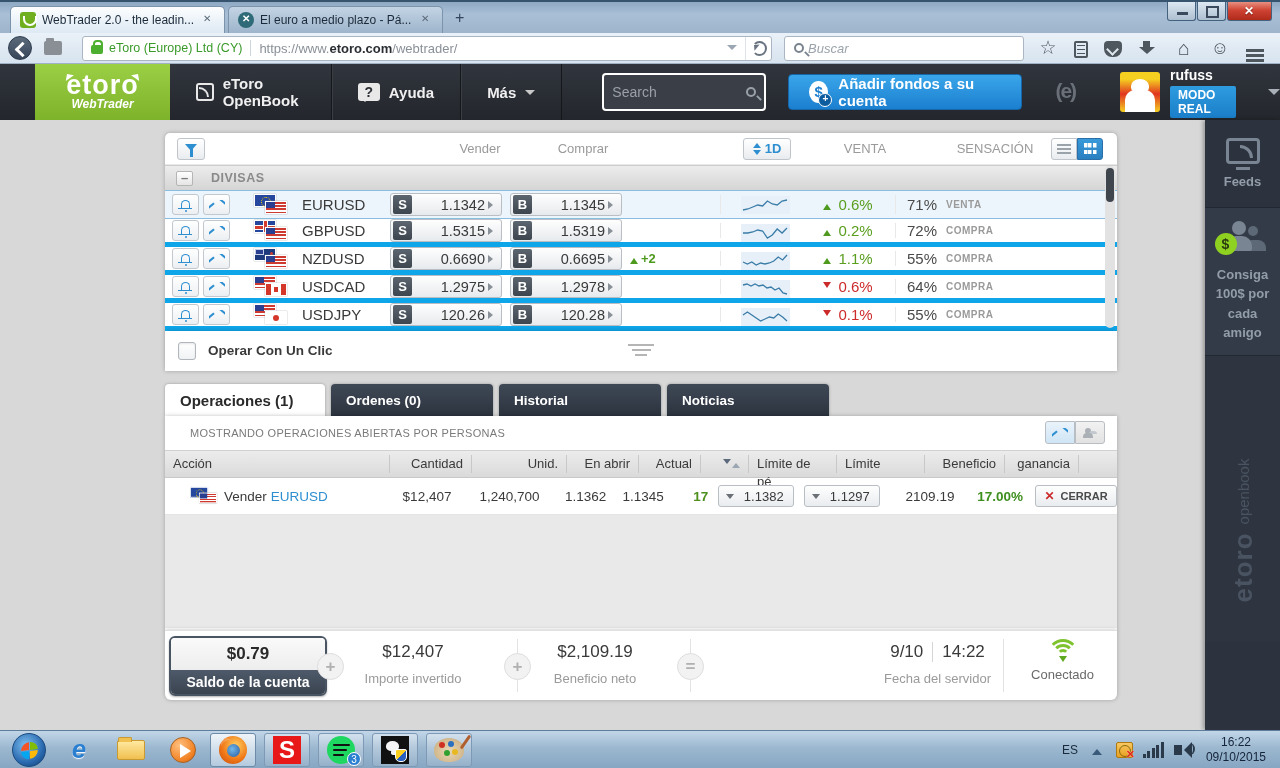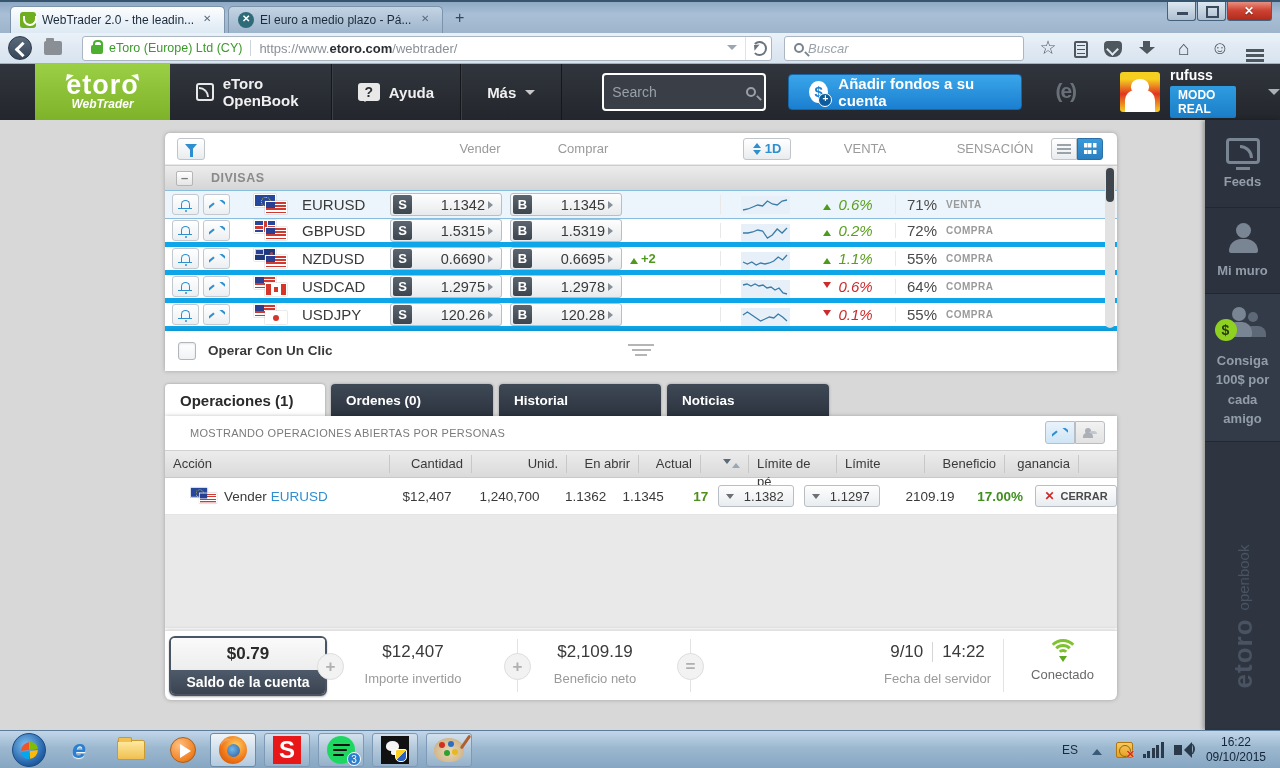--- a/index.html
+++ b/index.html
@@ -179,21 +179,21 @@
   .sbsq { width:19px; height:19px; margin-left:2px; border-radius:2px; background:linear-gradient(#5c6670,#3d454e);
     color:#fff; font-size:13px; font-weight:bold; text-align:center; line-height:19px; }
   .pval { flex:1; text-align:right; font-size:14.5px; color:#3a3a3a; padding-right:3px; }
   .pcaret { width:0; height:0; border:4px solid transparent; border-left:5px solid #8a9098; margin-right:4px; }
   .rowbadge { width:46px; font-size:13px; font-weight:bold; color:#4e9a1e; display:flex; align-items:center; gap:3px; }
   .tri-up { width:0; height:0; border:4px solid transparent; border-bottom:6px solid #4e9a1e; }
   .tri-down { width:0; height:0; border:4px solid transparent; border-top:6px solid #cc2b2b; }
   .qdiv1 { position:absolute; left:555px; top:4px; bottom:4px; width:1px; background:#e8e8e8; }
   .qdiv2 { position:absolute; left:730px; top:4px; bottom:4px; width:1px; background:#e8e8e8; }
   .sparkbox { position:absolute; left:576px; top:5px; width:49px; height:18px; background:#e7f0f8; }
-  .changecell { position:absolute; left:640px; top:0; height:100%; width:86px; display:flex; align-items:center; gap:7px; justify-content:center; font-size:15px;font-style:italic; }
+  .changecell { position:absolute; left:640px; top:0; height:100%; width:86px; display:flex; align-items:center; gap:7px; justify-content:center; font-size:15px; }
   .changecell.up { color:#5a9e1e; } .changecell.down { color:#cc2b2b; }
   .sentcell { position:absolute; left:742px; top:0; height:100%; display:flex; align-items:center; gap:9px; }
   .sentpct { font-size:15px; color:#4a4a4a; }
   .sentlabel { font-size:10px; font-weight:bold; color:#9a9a9a; letter-spacing:.5px; }
   .qscroll { position:absolute; right:2px; top:-24px; width:10px; height:162px; background:#e2e2e2; border-radius:5px; }
   .qthumb { position:absolute; top:2px; left:1px; width:8px; height:34px; background:#3f454d; border-radius:4px; }
   .oneclick { height:39px; display:flex; align-items:center; box-shadow:0 -3px 4px -2px rgba(0,0,0,.15); position:relative; }
   .checkbox { width:18px; height:18px; margin-left:13px; border:1px solid #b0b6bc; border-radius:3px; background:linear-gradient(#fff,#f0f2f4); box-shadow:inset 0 1px 2px rgba(0,0,0,.1); }
   .oc-label { margin-left:12px; font-size:13.5px; font-weight:bold; color:#3a3a3a; }
   .grip { position:absolute; left:50%; top:10px; transform:translateX(-50%); }
@@ -764,24 +764,20 @@
           </div>
         <div class="sumlabel" style="margin-top:6px;color:#6a6a6a;">Conectado</div>
       </div>
     </div>
 
     <div class="sidebar">
       <div class="sbitem sb-feeds">
         <span class="feeds-ic"></span>
         <span>Feeds</span>
       </div>
-      <div class="sbitem sb-muro">
-        <span class="person-ic"></span>
-        <span>Mi muro</span>
-      </div>
       <div class="sbitem sb-consiga">
         <span class="friends-ic">
             <span class="dollar-badge">$</span>
           </span>
         <span>Consiga 100$ por cada amigo</span>
       </div>
       <div class="sb-brand">
         <div class="brand-rot">
           <span class="brand-etoro">etoro</span>
           <span class="brand-ob">openbook</span>

